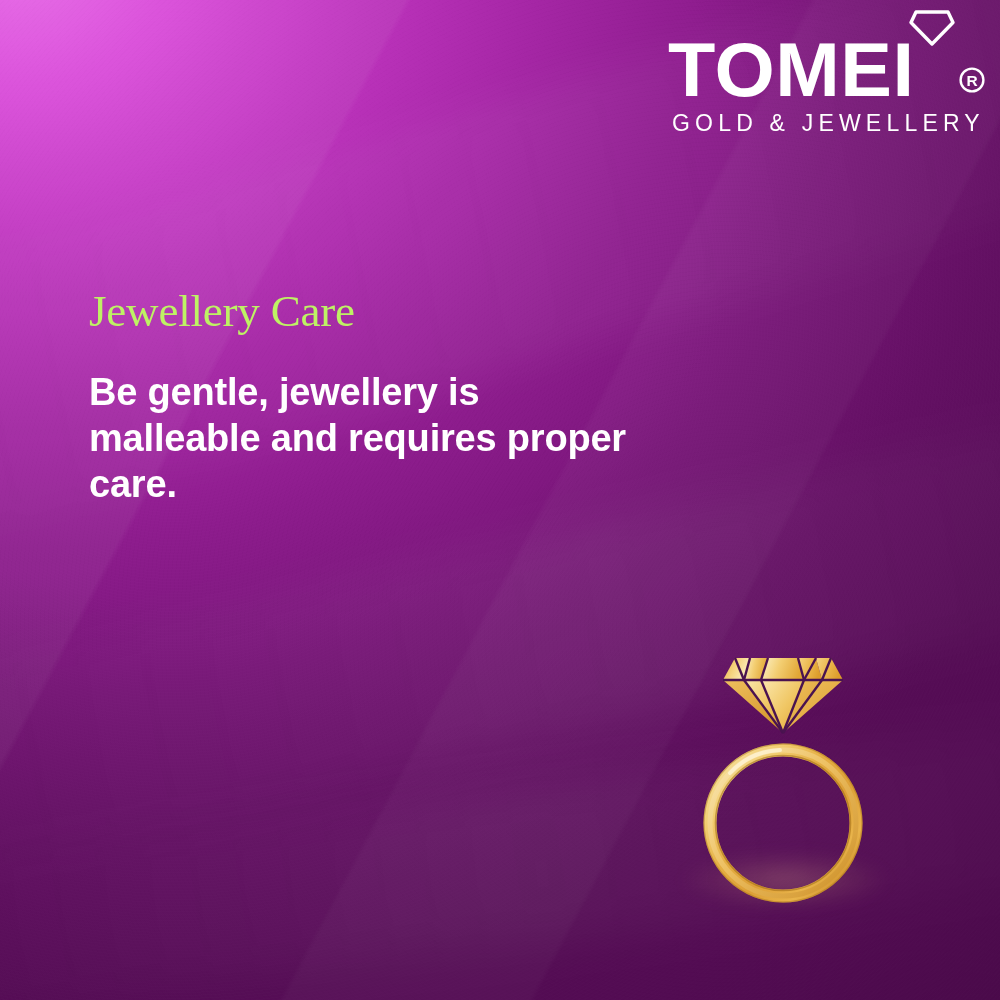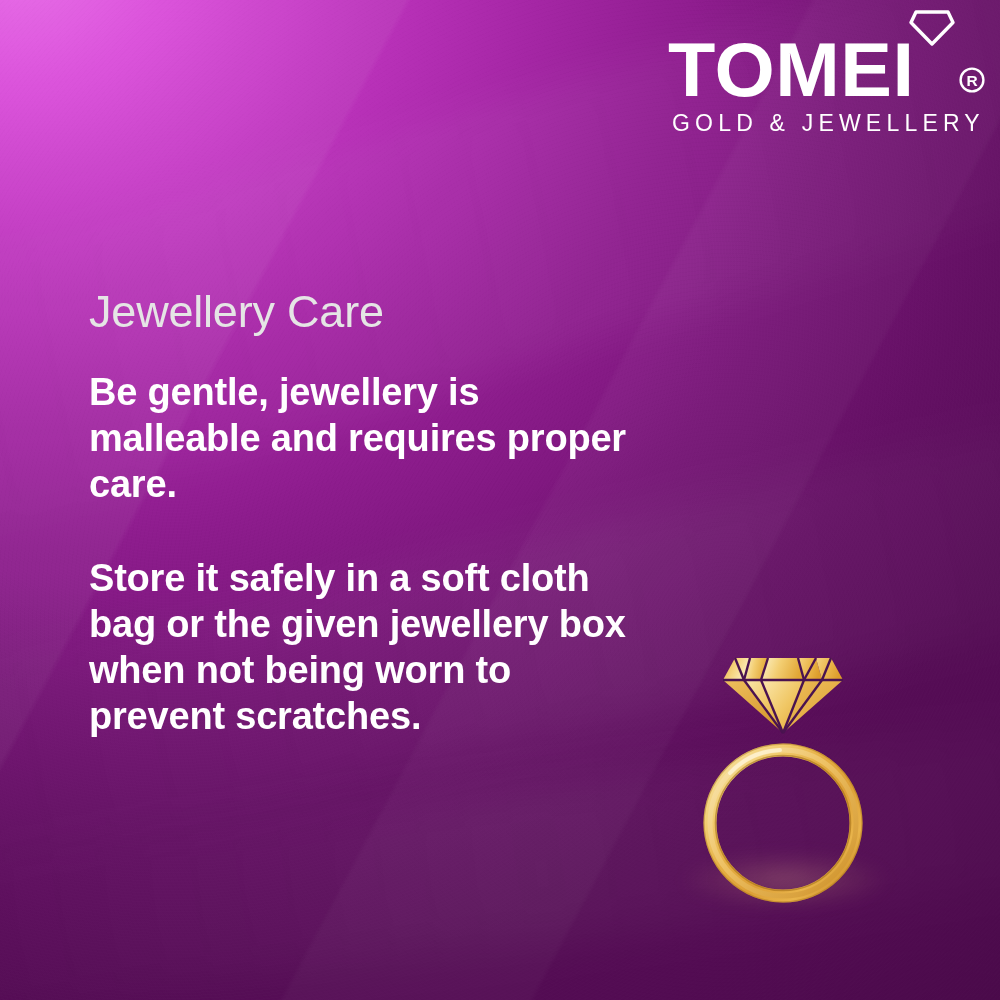--- a/index.html
+++ b/index.html
@@ -133,25 +133,25 @@
 
   
   .copy {
     position: absolute;
     left: 89px;
     top: 288px;
     width: 580px;
   }
   .headline {
     margin: 0 0 34px 0;
-    font-family: Liberation Sans, sans-serif;
+    font-family: Liberation Serif, serif;
     font-weight: 400;
     font-size: 45px;
     line-height: 1.05;
-    color: #e5e5e5;
+    color: #bef264;
     letter-spacing: -0.2px;
   }
   .para {
     margin: 16px 0 48px 0;
     font-family: "Liberation Sans Narrow", "Liberation Sans", sans-serif;
     font-weight: 700;
     font-size: 38px;
     line-height: 46px;
     color: #ffffff;
     letter-spacing: -0.2px;
@@ -207,21 +207,20 @@
     </div>
 
     <div class="logo-tagline">GOLD &amp; JEWELLERY</div>
   </div>
 
   <div class="copy">
     <h1 class="headline">Jewellery Care</h1>
 
     <p class="para">Be gentle, jewellery is malleable and requires proper care.</p>
 
-    <p class="para">Store it safely in a soft cloth bag or the given jewellery box when not being worn to prevent scratches.</p>
   </div>
 
   <div class="ring-art">
     <div class="ring-glow"></div>
 
     <svg viewBox="0 0 190 285" width="190" height="285" style="position:absolute;left:0;top:0;">
       <defs>
         <linearGradient id="gFacetL" x1="0" y1="0" x2="1" y2="0.4">
           <stop offset="0%" stop-color="#E8AE3E"></stop>
           <stop offset="55%" stop-color="#F7D684"></stop>

